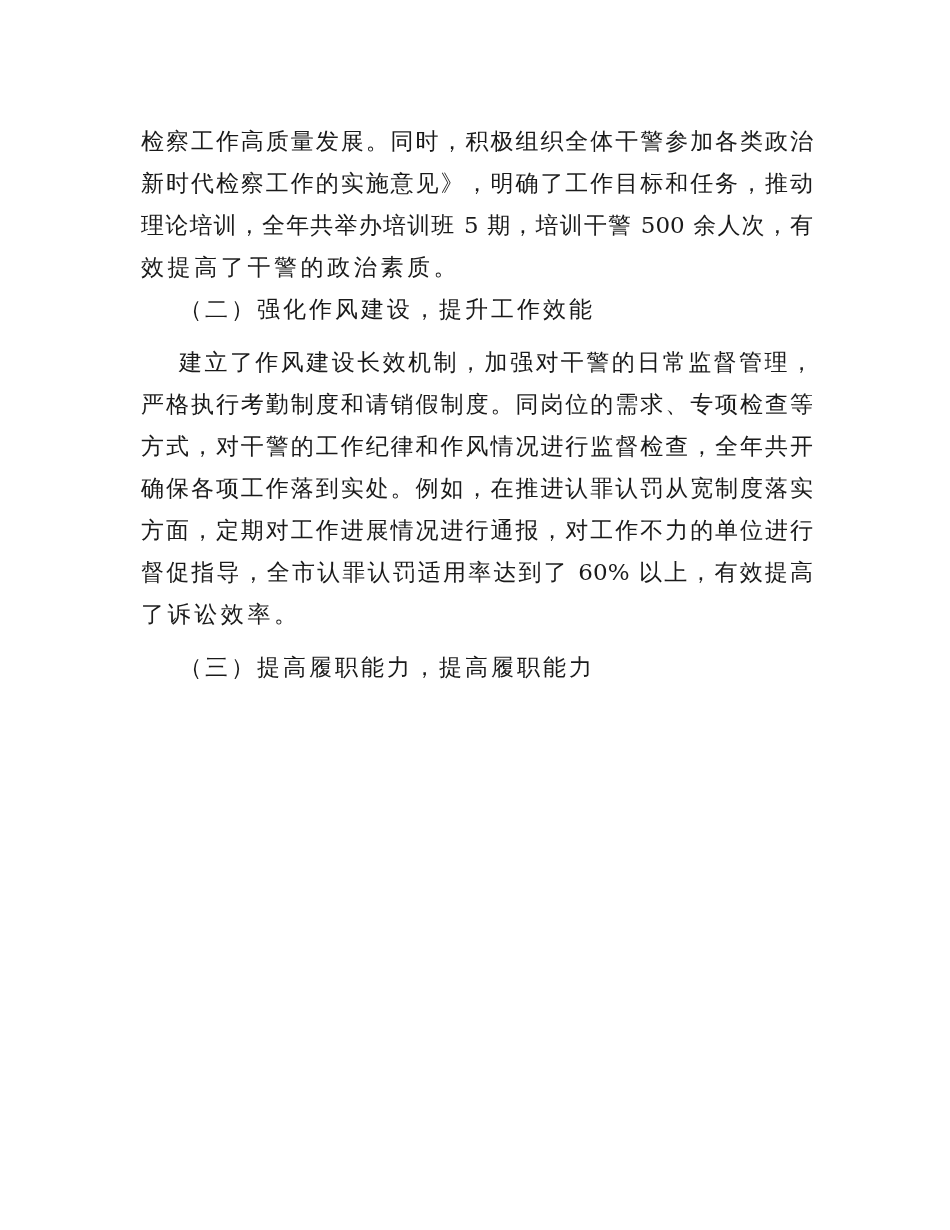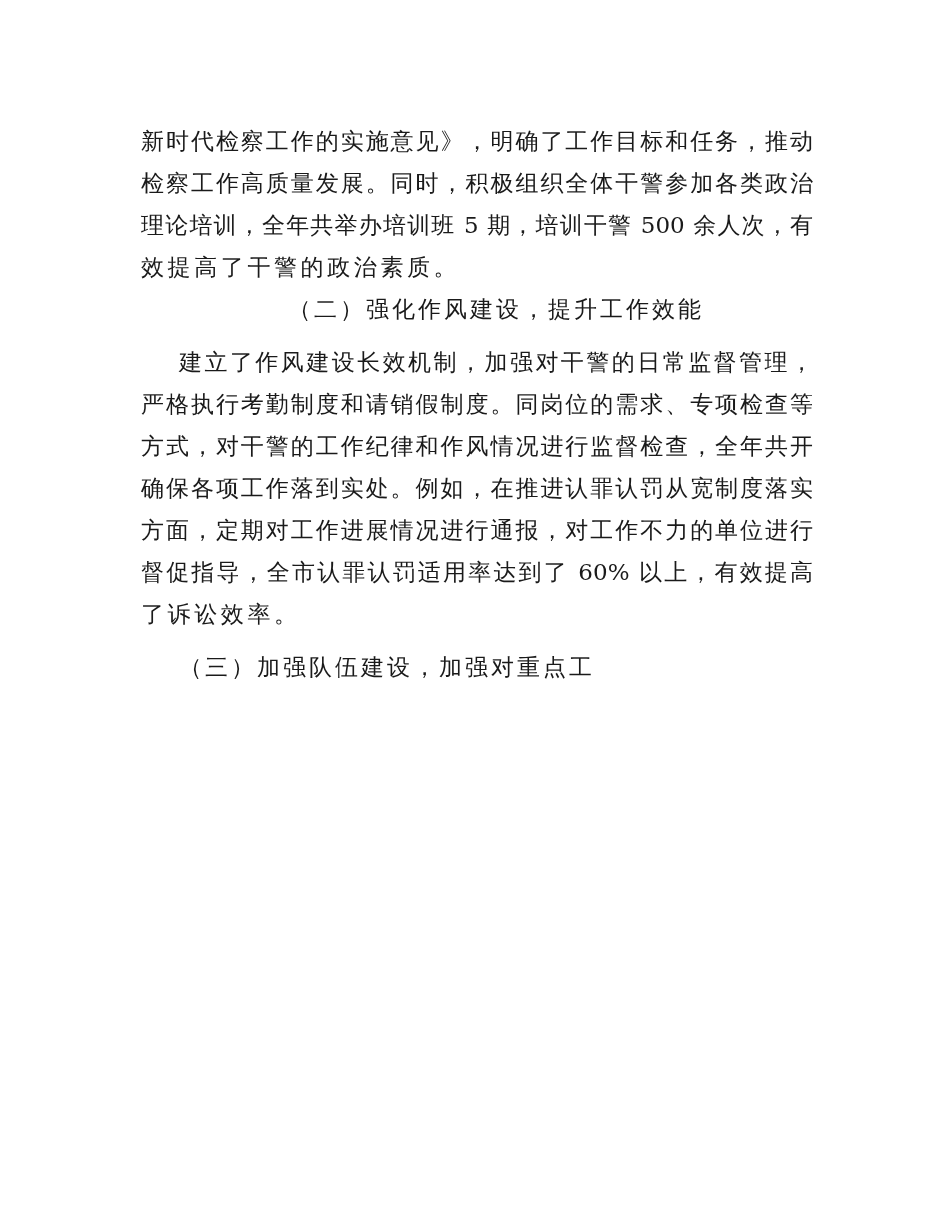--- a/index.html
+++ b/index.html
@@ -43,42 +43,42 @@
   .gap {
     height: 42px;
   }
 </style>
 </head>
 <body>
 
 <div class="page">
 
   <div>
+    <div class="line justify">检察工作高质量发展。同时，积极组织全体干警参加各类政治</div>
     <div class="line justify">新时代检察工作的实施意见》，明确了工作目标和任务，推动</div>
-    <div class="line justify">检察工作高质量发展。同时，积极组织全体干警参加各类政治</div>
     <div class="line justify">理论培训，全年共举办培训班 5 期，培训干警 500 余人次，有</div>
     <div class="line">效提高了干警的政治素质。</div>
   </div>
 
   <div class="gap"></div>
 
-  <div class="line heading" style="margin-top:-42px;text-align:center;">（二）强化作风建设，提升工作效能</div>
+  <div class="line heading" style="margin-top:-42px;">（二）强化作风建设，提升工作效能</div>
 
   <div class="gap" style="height:11px;"></div>
 
   <div>
     <div class="line justify indent">建立了作风建设长效机制，加强对干警的日常监督管理，</div>
     <div class="line justify">严格执行考勤制度和请销假制度。同岗位的需求、专项检查等</div>
     <div class="line justify">方式，对干警的工作纪律和作风情况进行监督检查，全年共开</div>
     <div class="line justify">确保各项工作落到实处。例如，在推进认罪认罚从宽制度落实</div>
     <div class="line justify">方面，定期对工作进展情况进行通报，对工作不力的单位进行</div>
     <div class="line justify">督促指导，全市认罪认罚适用率达到了 60% 以上，有效提高</div>
     <div class="line">了诉讼效率。</div>
   </div>
 
   <div class="gap" style="height:11px;"></div>
 
-  <div class="line heading">（三）加强队伍建设，加强对重点工</div>
+  <div class="line heading">（三）提高履职能力，提高履职能力</div>
 
   <div class="gap" style="height:11px;"></div>
 
 
 </div>
 
 </body></html>

